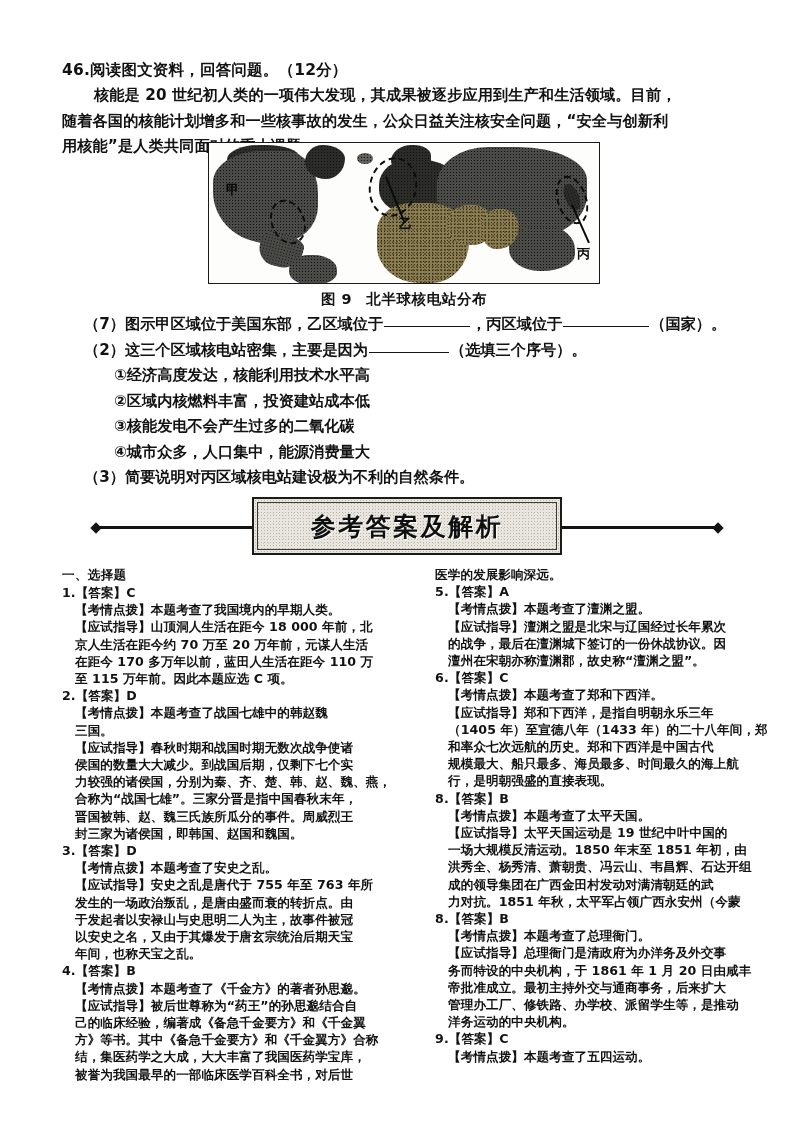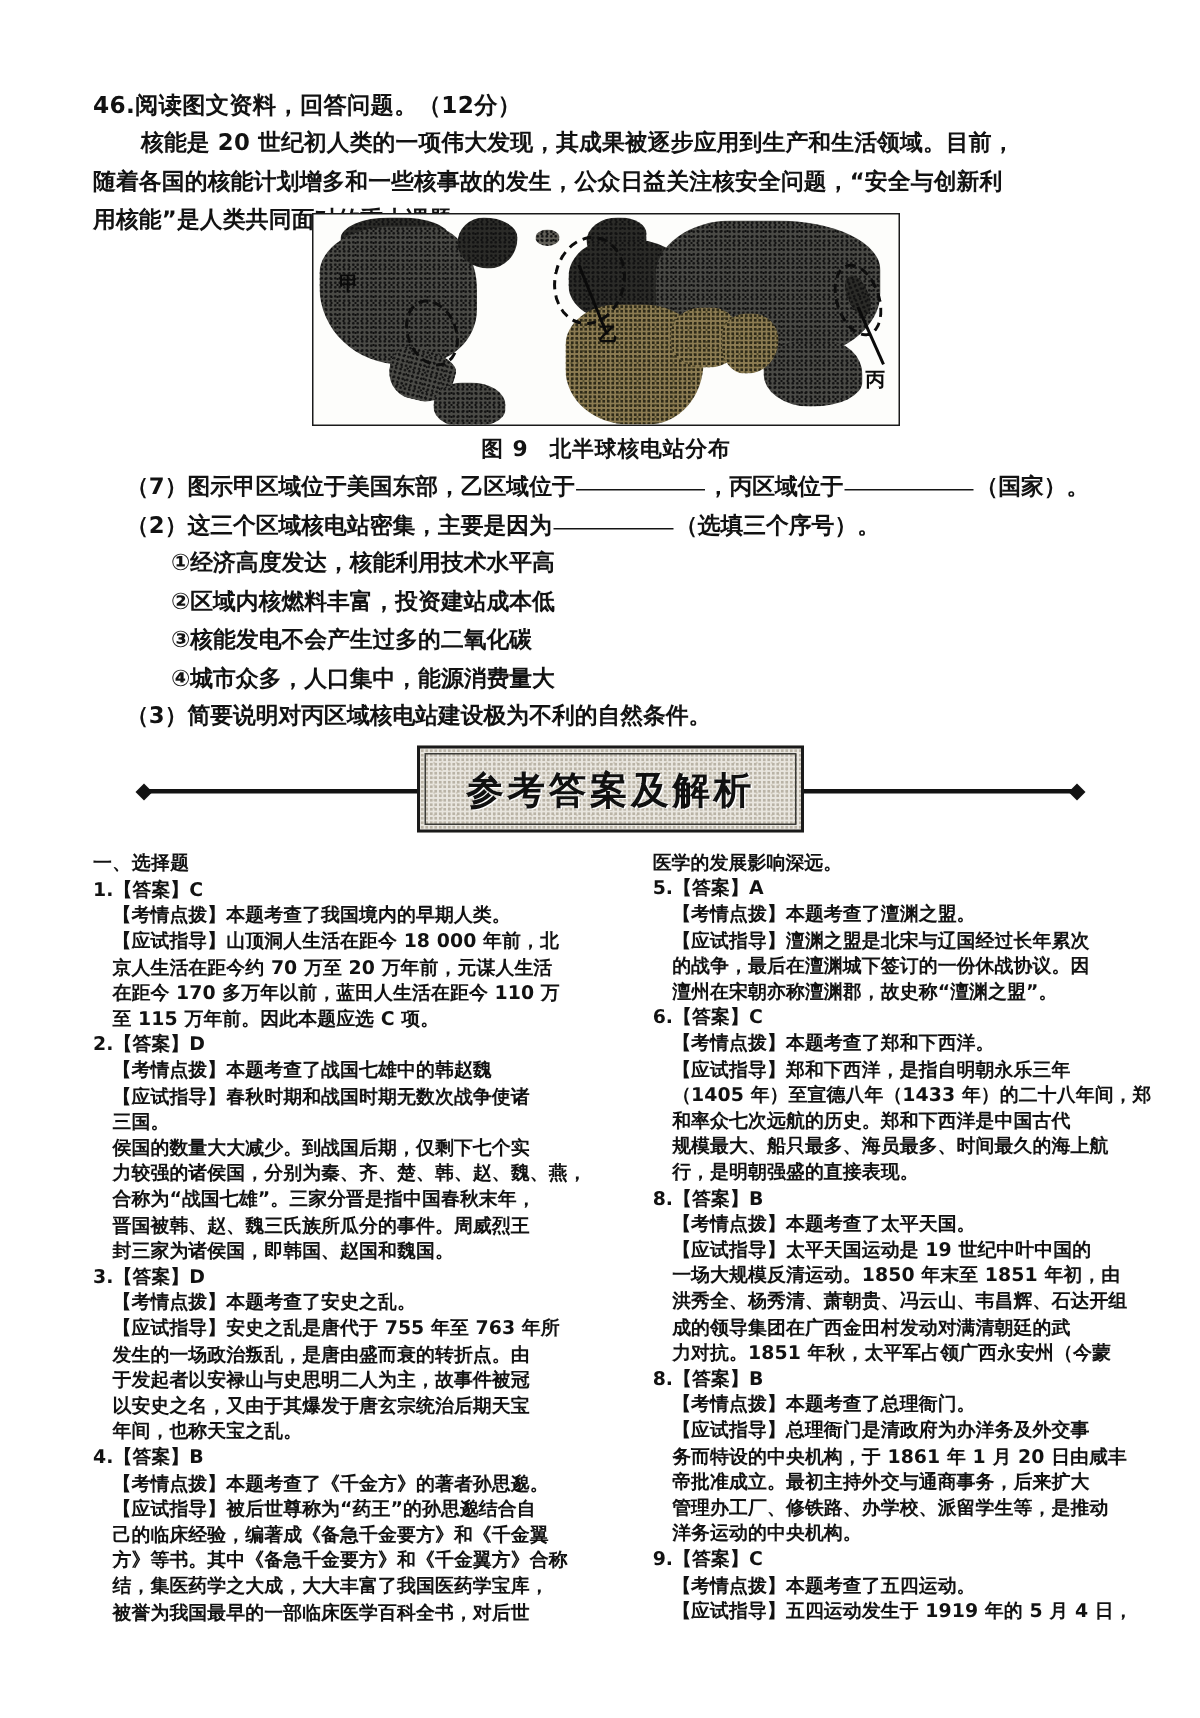--- a/index.html
+++ b/index.html
@@ -204,21 +204,21 @@
     transform: rotate(45deg);
   }
   .banner-rule.left::before  { left: -4px; }
   .banner-rule.right::before { right: -4px; }
 
   #banner-plate {
     position: absolute;
     left: 50%;
     top: 0;
     transform: translateX(-50%);
-    width: 258px;
+    width: 310px;
     height: 58px;
     border: 2px solid #1a1a1a;
     box-sizing: border-box;
     background-color: #e9e6df;
     background-image:
       radial-gradient(#b9b3a6 0.9px, transparent 1px),
       radial-gradient(#cfc9bc 0.7px, transparent 0.8px);
     background-size: 3px 3px, 5px 5px;
     background-position: 0 0, 2px 2px;
     display: flex;
@@ -347,22 +347,22 @@
           <div class="ans-line num">1.【答案】C</div>
           <div class="ans-line ind">【考情点拨】本题考查了我国境内的早期人类。</div>
           <div class="ans-line ind">【应试指导】山顶洞人生活在距今 18 000 年前，北</div>
           <div class="ans-line ind">京人生活在距今约 70 万至 20 万年前，元谋人生活</div>
           <div class="ans-line ind">在距今 170 多万年以前，蓝田人生活在距今 110 万</div>
           <div class="ans-line ind">至 115 万年前。因此本题应选 C 项。</div>
         </div>
         <div class="ans-item">
           <div class="ans-line num">2.【答案】D</div>
           <div class="ans-line ind">【考情点拨】本题考查了战国七雄中的韩赵魏</div>
+          <div class="ans-line ind">三国。</div>
           <div class="ans-line ind">【应试指导】春秋时期和战国时期无数次战争使诸</div>
-          <div class="ans-line ind">三国。</div>
           <div class="ans-line ind">侯国的数量大大减少。到战国后期，仅剩下七个实</div>
           <div class="ans-line ind">力较强的诸侯国，分别为秦、齐、楚、韩、赵、魏、燕，</div>
           <div class="ans-line ind">合称为“战国七雄”。三家分晋是指中国春秋末年，</div>
           <div class="ans-line ind">晋国被韩、赵、魏三氏族所瓜分的事件。周威烈王</div>
           <div class="ans-line ind">封三家为诸侯国，即韩国、赵国和魏国。</div>
         </div>
         <div class="ans-item">
           <div class="ans-line num">3.【答案】D</div>
           <div class="ans-line ind">【考情点拨】本题考查了安史之乱。</div>
           <div class="ans-line ind">【应试指导】安史之乱是唐代于 755 年至 763 年所</div>
@@ -415,18 +415,17 @@
           <div class="ans-line ind">【考情点拨】本题考查了总理衙门。</div>
           <div class="ans-line ind">【应试指导】总理衙门是清政府为办洋务及外交事</div>
           <div class="ans-line ind">务而特设的中央机构，于 1861 年 1 月 20 日由咸丰</div>
           <div class="ans-line ind">帝批准成立。最初主持外交与通商事务，后来扩大</div>
           <div class="ans-line ind">管理办工厂、修铁路、办学校、派留学生等，是推动</div>
           <div class="ans-line ind">洋务运动的中央机构。</div>
         </div>
         <div class="ans-item">
           <div class="ans-line num">9.【答案】C</div>
           <div class="ans-line ind">【考情点拨】本题考查了五四运动。</div>
-          <div class="ans-line ind">【应试指导】五四运动发生于 1919 年的 5 月 4 日，</div>
         </div>
       </div>
   </div>
 
 </div>
 
 </body></html>

